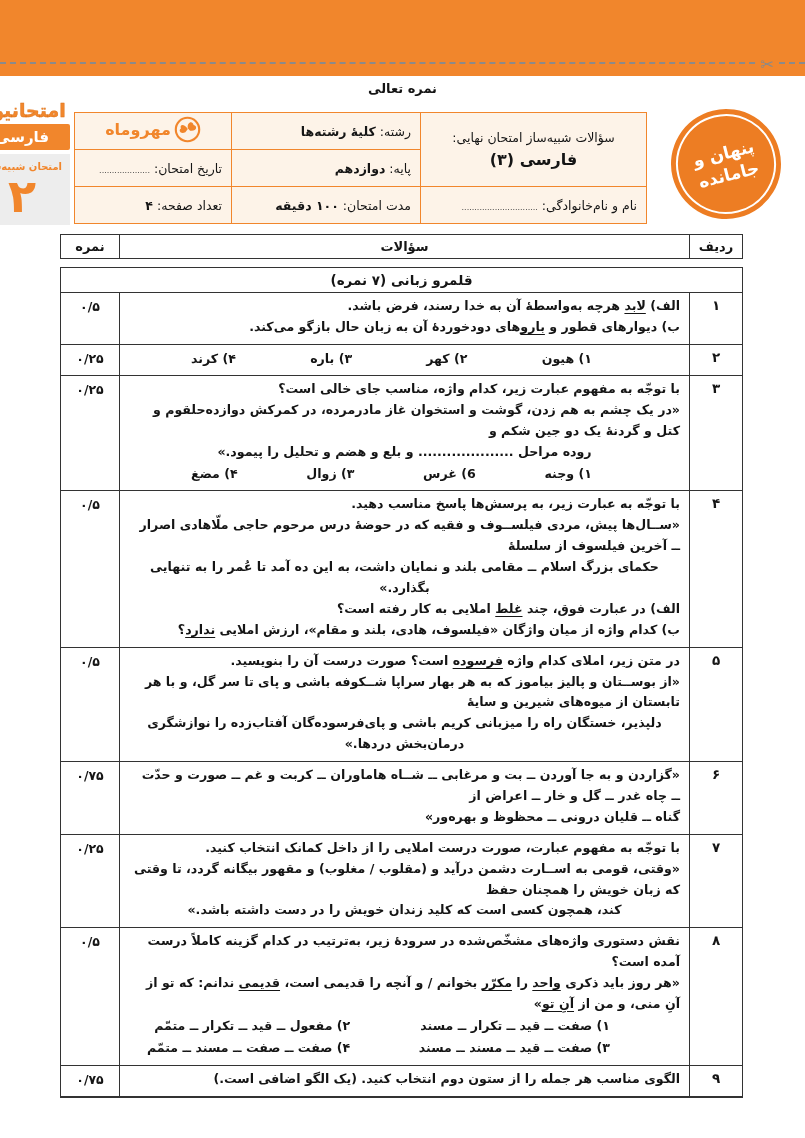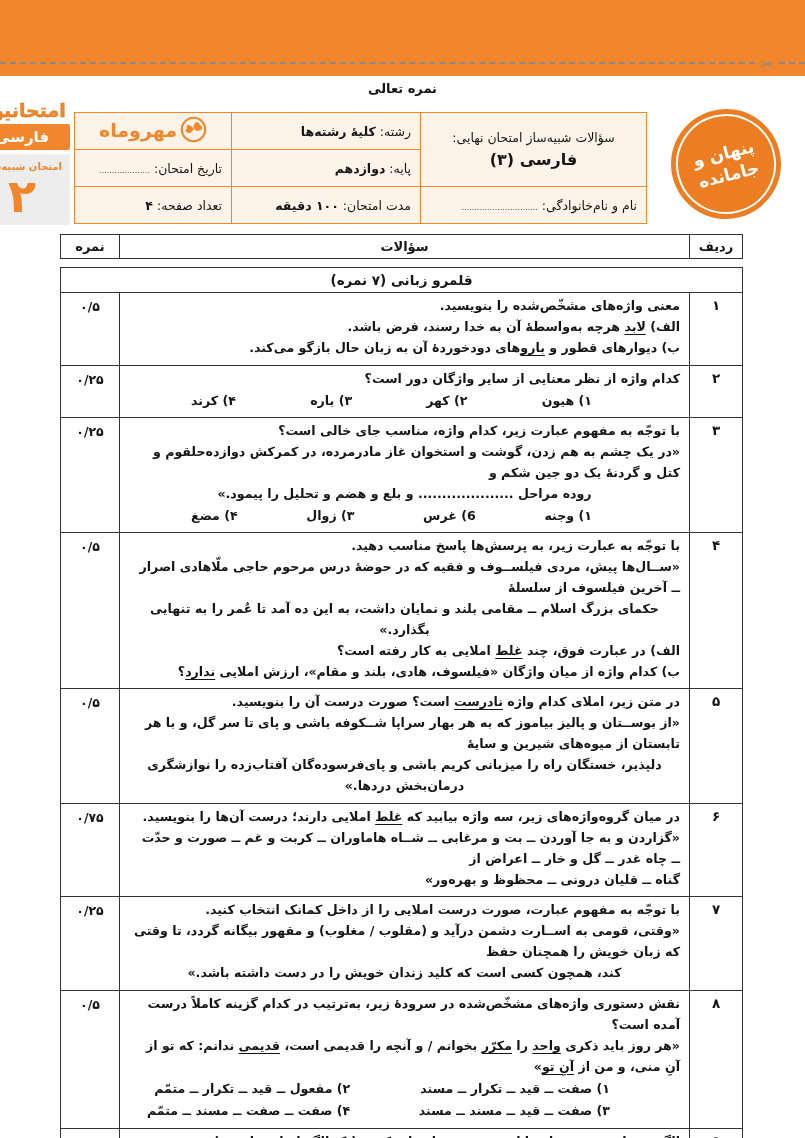--- a/index.html
+++ b/index.html
@@ -20,21 +20,21 @@
   .stamp::after{content:"";position:absolute;inset:5px;border:2.5px solid #fff;border-radius:50%;}
   .stamp span{color:#fff;font-weight:bold;font-size:17px;line-height:1.3;}
   .info-wrap{flex:1;margin-top:13px;}
   table.info-table{width:100%;border-collapse:collapse;background:#FDF3E8;table-layout:fixed;}
   table.info-table td{border:1.6px solid #F1862C;padding:3px 9px;font-size:12.5px;vertical-align:middle;height:30px;}
   td.title-cell{text-align:center;width:207px;}
   .title-line1{font-size:12.5px;}
   .title-line2{font-weight:bold;font-size:16px;margin-top:5px;}
   td.mid-cell{width:170px;}
   td.logo-cell{text-align:center;width:138px;}
-  .publisher{display:inline-flex;align-items:center;gap:3px;color:#F1862C;font-weight:bold;font-size:19px;}
+  .publisher{display:inline-flex;align-items:center;gap:3px;color:#F1862C;font-weight:bold;font-size:16px;}
   .lbl{font-weight:normal;}
   .val{font-weight:bold;}
   .dots{font-size:8px;color:#444;letter-spacing:1px;}
   
   .sidebar{width:96px;flex:none;display:flex;flex-direction:column;margin-right:4px;}
   .brand-logo{color:#F1872D;font-weight:bold;font-size:19px;text-align:center;letter-spacing:-0.5px;
               text-shadow:0 0 1px #fff;-webkit-text-stroke:0.4px #d96f15;margin:0 0 3px;}
   .subject-box{background:#F1862C;color:#fff;font-weight:bold;text-align:center;font-size:15px;padding:4px 0;border-radius:2px;}
   .gray-box{background:#EDEDED;margin-top:4px;text-align:center;padding:7px 0 5px;}
   .exam-type{color:#F1862C;font-size:10px;font-weight:bold;}
@@ -144,30 +144,28 @@
     <div class="mid">سؤالات</div>
     <div>نمره</div>
   </div>
 
   <div class="qtable">
     <div class="section-row">قلمرو زبانی (۷ نمره)</div>
     <div>
         <div class="q-row">
           <div class="q-num">۱</div>
           <div class="q-content">
-            <div class="q-line"><span>معنی واژه‌های مشخّص‌شده را بنویسید.</span></div>
             <div class="q-line"><span>الف) </span><span class="u">لابد</span><span> هرچه به‌واسطهٔ آن به خدا رسند، فرض باشد.</span></div>
             <div class="q-line"><span>ب) دیوارهای قطور و </span><span class="u">بارو</span><span>های دودخوردهٔ آن به زبان حال بازگو می‌کند.</span></div>
           </div>
           <div class="q-score">۰/۵</div>
         </div>
         <div class="q-row">
           <div class="q-num">۲</div>
           <div class="q-content">
-            <div class="q-line"><span>کدام واژه از نظر معنایی از سایر واژگان دور است؟</span></div>
             <div class="opts4">
               <span>۱) هیون</span>
               <span>۲) کهر</span>
               <span>۳) باره</span>
               <span>۴) کرند</span>
             </div>
           </div>
           <div class="q-score">۰/۲۵</div>
         </div>
         <div class="q-row">
@@ -192,30 +190,29 @@
             <div class="q-line"><span>«ســال‌ها پیش، مردی فیلســوف و فقیه که در حوضهٔ درس مرحوم حاجی ملّاهادی اصرار ــ آخرین فیلسوف از سلسلهٔ</span></div>
             <div class="q-line center"><span>حکمای بزرگ اسلام ــ مقامی بلند و نمایان داشت، به این ده آمد تا عُمر را به تنهایی بگذارد.»</span></div>
             <div class="q-line"><span>الف) در عبارت فوق، چند </span><span class="u">غلط</span><span> املایی به کار رفته است؟</span></div>
             <div class="q-line"><span>ب) کدام واژه از میان واژگان «فیلسوف، هادی، بلند و مقام»، ارزش املایی </span><span class="u">ندارد</span><span>؟</span></div>
           </div>
           <div class="q-score">۰/۵</div>
         </div>
         <div class="q-row">
           <div class="q-num">۵</div>
           <div class="q-content">
-            <div class="q-line"><span>در متن زیر، املای کدام واژه </span><span class="u">نادرست</span><span> است؟ صورت درست آن را بنویسید.</span></div>
+            <div class="q-line"><span>در متن زیر، املای کدام واژه </span><span class="u">فرسوده</span><span> است؟ صورت درست آن را بنویسید.</span></div>
             <div class="q-line"><span>«از بوســتان و پالیز بیاموز که به هر بهار سراپا شــکوفه باشی و پای تا سر گل، و با هر تابستان از میوه‌های شیرین و سایهٔ</span></div>
             <div class="q-line center"><span>دلپذیر، خستگان راه را میزبانی کریم باشی و پای‌فرسوده‌گان آفتاب‌زده را نوازشگری درمان‌بخش دردها.»</span></div>
           </div>
           <div class="q-score">۰/۵</div>
         </div>
         <div class="q-row">
           <div class="q-num">۶</div>
           <div class="q-content">
-            <div class="q-line"><span>در میان گروه‌واژه‌های زیر، سه واژه بیابید که </span><span class="u">غلط</span><span> املایی دارند؛ درست آن‌ها را بنویسید.</span></div>
             <div class="q-line"><span>«گزاردن و به جا آوردن ــ بت و مرغابی ــ شــاه هاماوران ــ کربت و غم ــ صورت و حدّت ــ چاه غدر ــ گل و خار ــ اعراض از</span></div>
             <div class="q-line"><span>گناه ــ قلیان درونی ــ محظوظ و بهره‌ور»</span></div>
           </div>
           <div class="q-score">۰/۷۵</div>
         </div>
         <div class="q-row">
           <div class="q-num">۷</div>
           <div class="q-content">
             <div class="q-line"><span>با توجّه به مفهوم عبارت، صورت درست املایی را از داخل کمانک انتخاب کنید.</span></div>
             <div class="q-line"><span>«وقتی، قومی به اســارت دشمن درآید و (مقلوب / مغلوب) و مقهور بیگانه گردد، تا وقتی که زبان خویش را همچنان حفظ</span></div>

